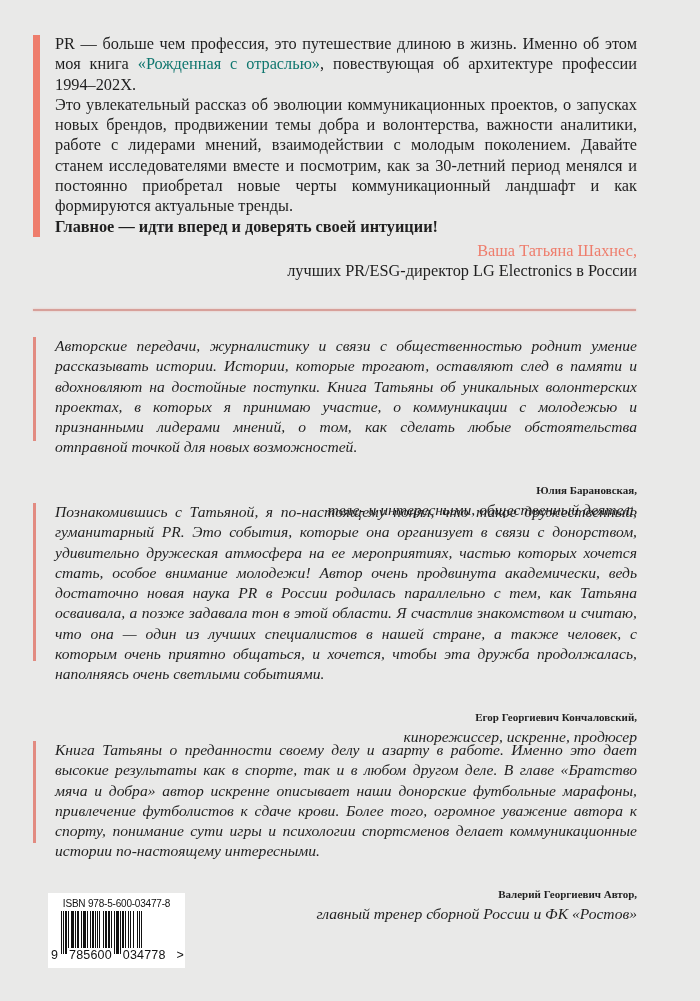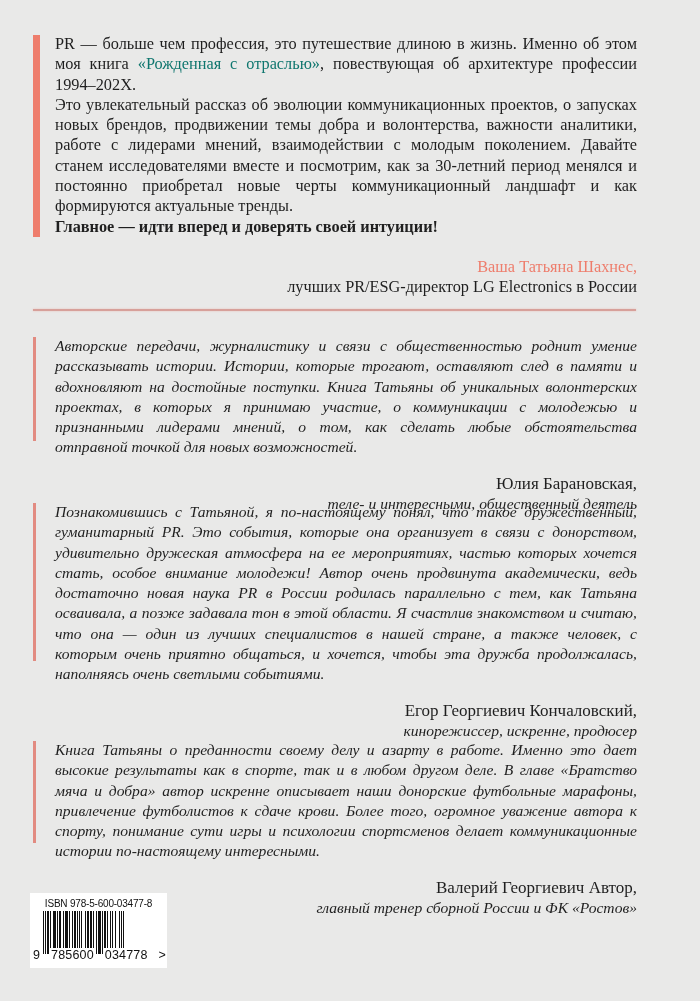--- a/index.html
+++ b/index.html
@@ -18,49 +18,49 @@
     background: #ee7d6c;
   }
   .intro .text {
     margin-left: 22px;
     font-size: 16.3px; line-height: 20.3px;
     text-align: justify;
   }
   .intro p { margin: 0; }
   .accent { color: #0f766e; }
   .bold { font-weight: bold; }
-  .sig { text-align: right; font-size: 16.3px; line-height: 20.3px; margin-top: 20px; }
+  .sig { text-align: right; font-size: 16.3px; line-height: 20.3px; margin-top: 4px; }
   .sig .name { color: #ee7d6c; }
   .rule {
     position: absolute; left: 33px; top: 309px; width: 603px; height: 2px;
     background: #d7a09a;
     box-shadow: 0 0 2px rgba(238,125,108,0.4);
   }
   .quote {
     position: absolute; left: 33px; width: 604px;
   }
   .quote .qbar {
     position: absolute; left: 0; width: 3px; background: #e28b81;
   }
   .quote .qtext {
     margin-left: 22px;
     font-style: italic;
     font-size: 15.6px; line-height: 20.3px;
     text-align: justify;
     margin-top: 0;
   }
   .quote .author {
-    text-align: right; font-weight: normal; font-size: 17px; line-height: 20.3px;
-    margin-top: 16px;
+    text-align: right; font-weight: bold; font-size: 11px; line-height: 20.3px;
+    margin-top: 22px;
   }
   .quote .role {
     text-align: right; font-style: italic; font-size: 15.6px; line-height: 20.3px;
   }
   .barcode-box {
-    position: absolute; left: 30px; top: 893px; width: 137px; height: 75px;
+    position: absolute; left: 48px; top: 893px; width: 137px; height: 75px;
     background: #ffffff;
   }
   .isbn-label {
     position: absolute; left: 0; top: 5px; width: 137px; text-align: center;
     font-family: "Liberation Sans", "DejaVu Sans", sans-serif;
     font-size: 10px; letter-spacing: -0.2px; color: #111;
   }
   .bars {
     position: absolute; left: 13px; top: 18px; width: 112px; height: 43px;
     display: flex; align-items: stretch;

